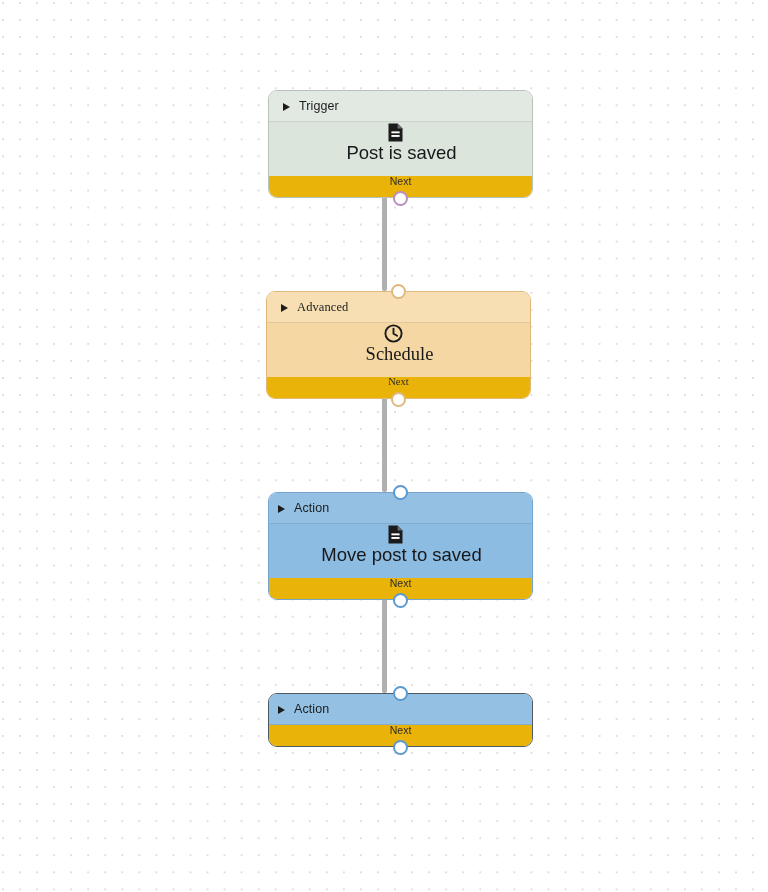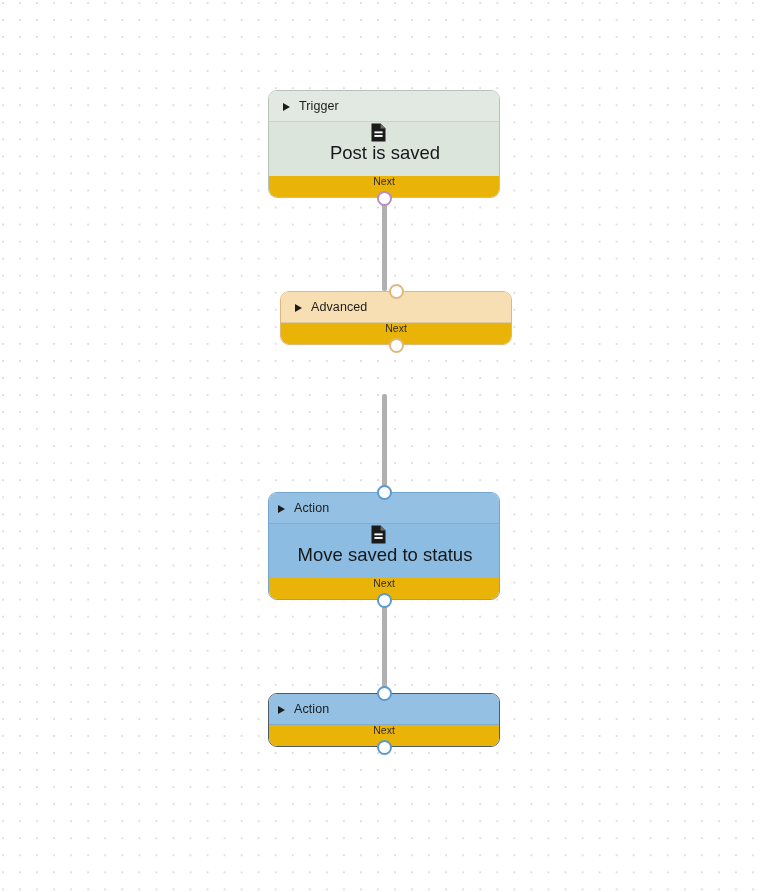--- a/index.html
+++ b/index.html
@@ -38,21 +38,21 @@
     position: absolute;
     width: 5px;
     margin-left: -2.5px;
     background: #b0b0b0;
     border-radius: 2px;
   }
 
   
   .node {
     position: absolute;
-    width: 232px;
+    width: 265px;
     box-sizing: border-box;
     border-radius: 9px;
     background: #ffffff;
     overflow: visible;
   }
   .node-inner {
     border-radius: 9px;
     overflow: hidden;
     border: 1.6px solid #b9c2b9;
     background: #ffffff;
@@ -191,26 +191,35 @@
         </span>
         <span class="node-title">Post is saved</span>
       </div>
       <div class="node-footer">
         <span class="footer-label">Next</span>
       </div>
     </div>
     <span class="port port-bottom"></span>
   </div>
 
-  <div class="node theme-advanced" style="left:280px; top:291px;">
+  <div class="node theme-advanced" style="left:266px; top:291px;font-family:Liberation Serif, serif;">
     <span class="port port-top"></span>
     <div class="node-inner">
       <div class="node-header">
         <span class="tri"></span>
         <span class="node-type">Advanced</span>
+      </div>
+      <div class="node-body">
+        <span class="node-icon">
+          <svg width="21" height="21" viewBox="0 0 21 21">
+            <circle cx="10.5" cy="10.5" r="8.1" fill="none" stroke="#1b1b1b" stroke-width="1.9"></circle>
+            <path d="M10.5 5.6 V10.7 L14.1 12.8" fill="none" stroke="#1b1b1b" stroke-width="1.9" stroke-linecap="round" stroke-linejoin="round"></path>
+          </svg>
+        </span>
+        <span class="node-title">Schedule</span>
       </div>
       <div class="node-footer">
         <span class="footer-label">Next</span>
       </div>
     </div>
     <span class="port port-bottom"></span>
   </div>
 
   <div class="node theme-action" style="left:268px; top:492px;">
     <span class="port port-top"></span>
@@ -221,21 +230,21 @@
       </div>
       <div class="node-body">
         <span class="node-icon">
           <svg width="21" height="21" viewBox="0 0 21 21">
             <path d="M3.5 1.6 h9.1 L17.5 6.4 V19.4 H3.5 Z" fill="#1b1b1b"></path>
             <path d="M12.6 1.6 L17.5 6.4 H12.6 Z" fill="#6e6e6e"></path>
             <rect x="6.4" y="9.4" width="8.2" height="1.9" fill="#ffffff"></rect>
             <rect x="6.4" y="13.0" width="8.2" height="1.9" fill="#ffffff"></rect>
           </svg>
         </span>
-        <span class="node-title">Move saved to status</span>
+        <span class="node-title">Move post to saved</span>
       </div>
       <div class="node-footer">
         <span class="footer-label">Next</span>
       </div>
     </div>
     <span class="port port-bottom"></span>
   </div>
 
   <div class="node theme-action is-selected" style="left:268px; top:693px;">
     <span class="port port-top"></span>

